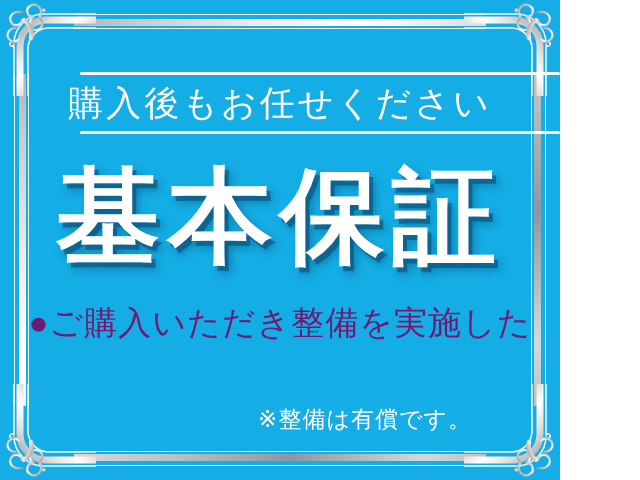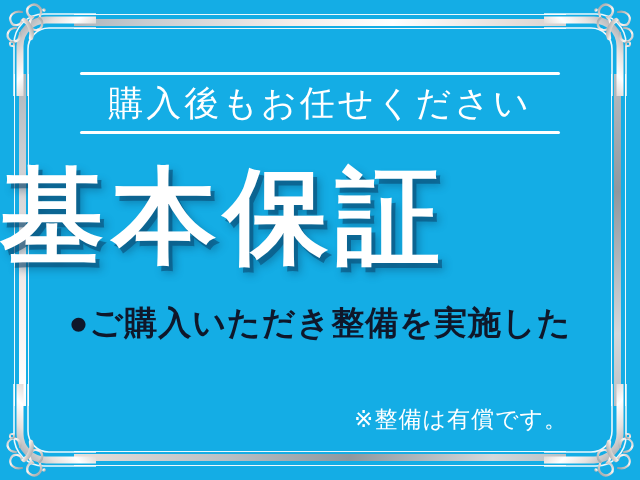--- a/index.html
+++ b/index.html
@@ -2,21 +2,21 @@
 <html><head>
 <meta charset="utf-8">
 <style>
   html, body {
     margin: 0;
     padding: 0;
     background: #ffffff;
   }
   #banner {
     position: relative;
-    width: 640px;
+    width: 560px;
     height: 480px;
     overflow: hidden;
     background: #14ade5;
     font-family: "Liberation Sans", "DejaVu Sans", sans-serif;
   }
 
   
   .frame-layer {
     position: absolute;
     pointer-events: none;
@@ -97,48 +97,49 @@
     font-weight: 500;
     letter-spacing: 3px;
     line-height: 46px;
     white-space: nowrap;
   }
 
   .headline {
     position: absolute;
     left: 0; right: 0;
     top: 160px;
+    text-align: center;
     color: #ffffff;
     font-size: 104px;
     font-weight: bold;
     letter-spacing: 8px;
     line-height: 112px;
     white-space: nowrap;
     text-shadow:
       4px 5px 0 rgba(10,70,110,0.55),
       6px 7px 9px rgba(8,60,96,0.40);
   }
 
   .body-text {
     position: absolute;
     left: 0; right: 0;
     top: 300px;
     text-align: center;
-    color: #0f172a;
+    color: #701a75;
     font-size: 33px;
-    font-weight: 700;
+    font-weight: 400;
     letter-spacing: 1px;
     line-height: 45px;
     white-space: nowrap;
   }
   .body-line { display: block; }
 
   .footnote {
     position: absolute;
-    right: 72px;
+    right: 88px;
     top: 404px;
     color: #ffffff;
     font-size: 23px;
     font-weight: 500;
     letter-spacing: 1px;
     white-space: nowrap;
     text-align: right;
   }
 </style>
 </head>

